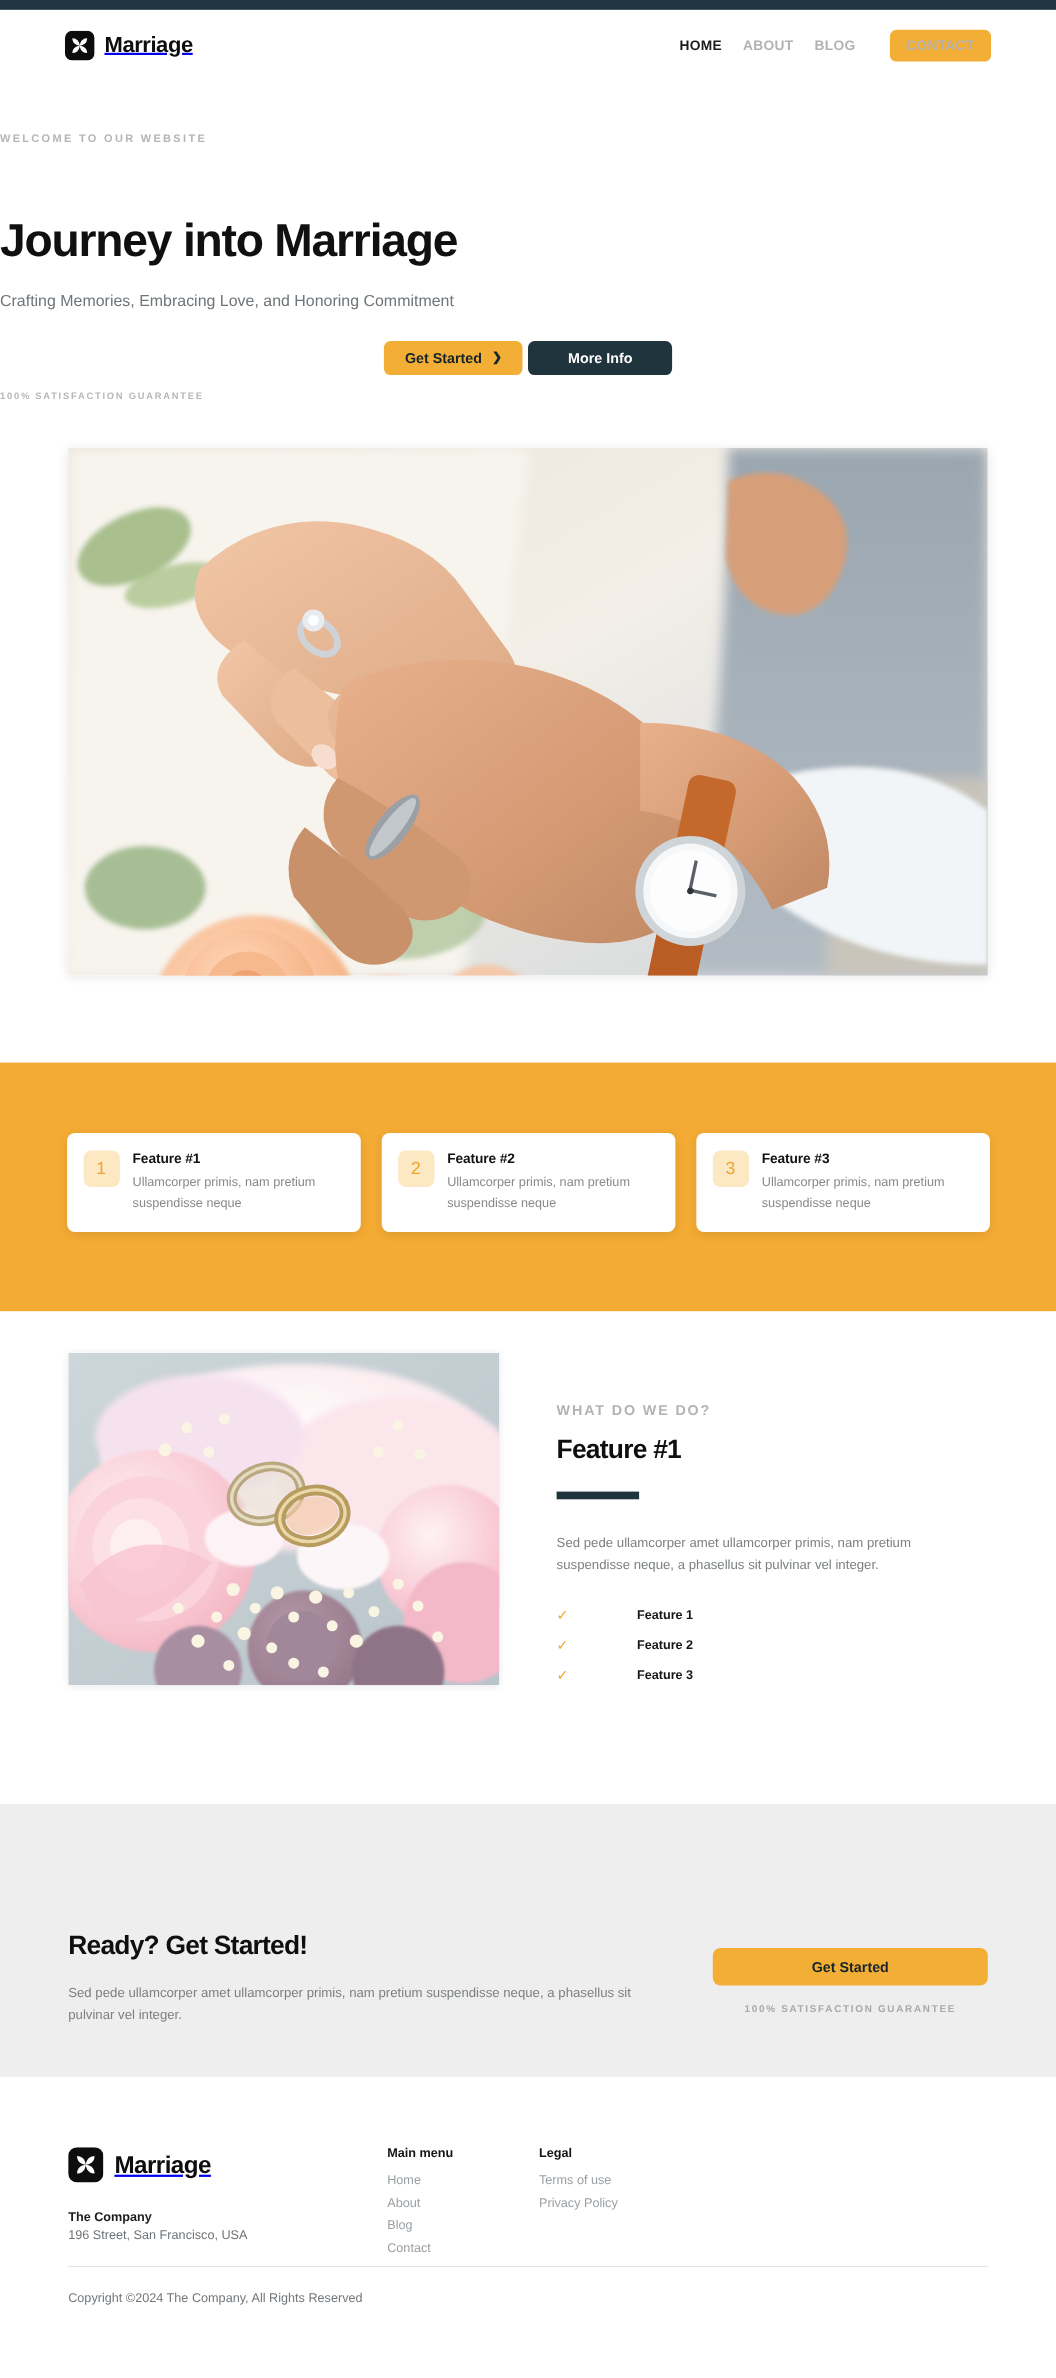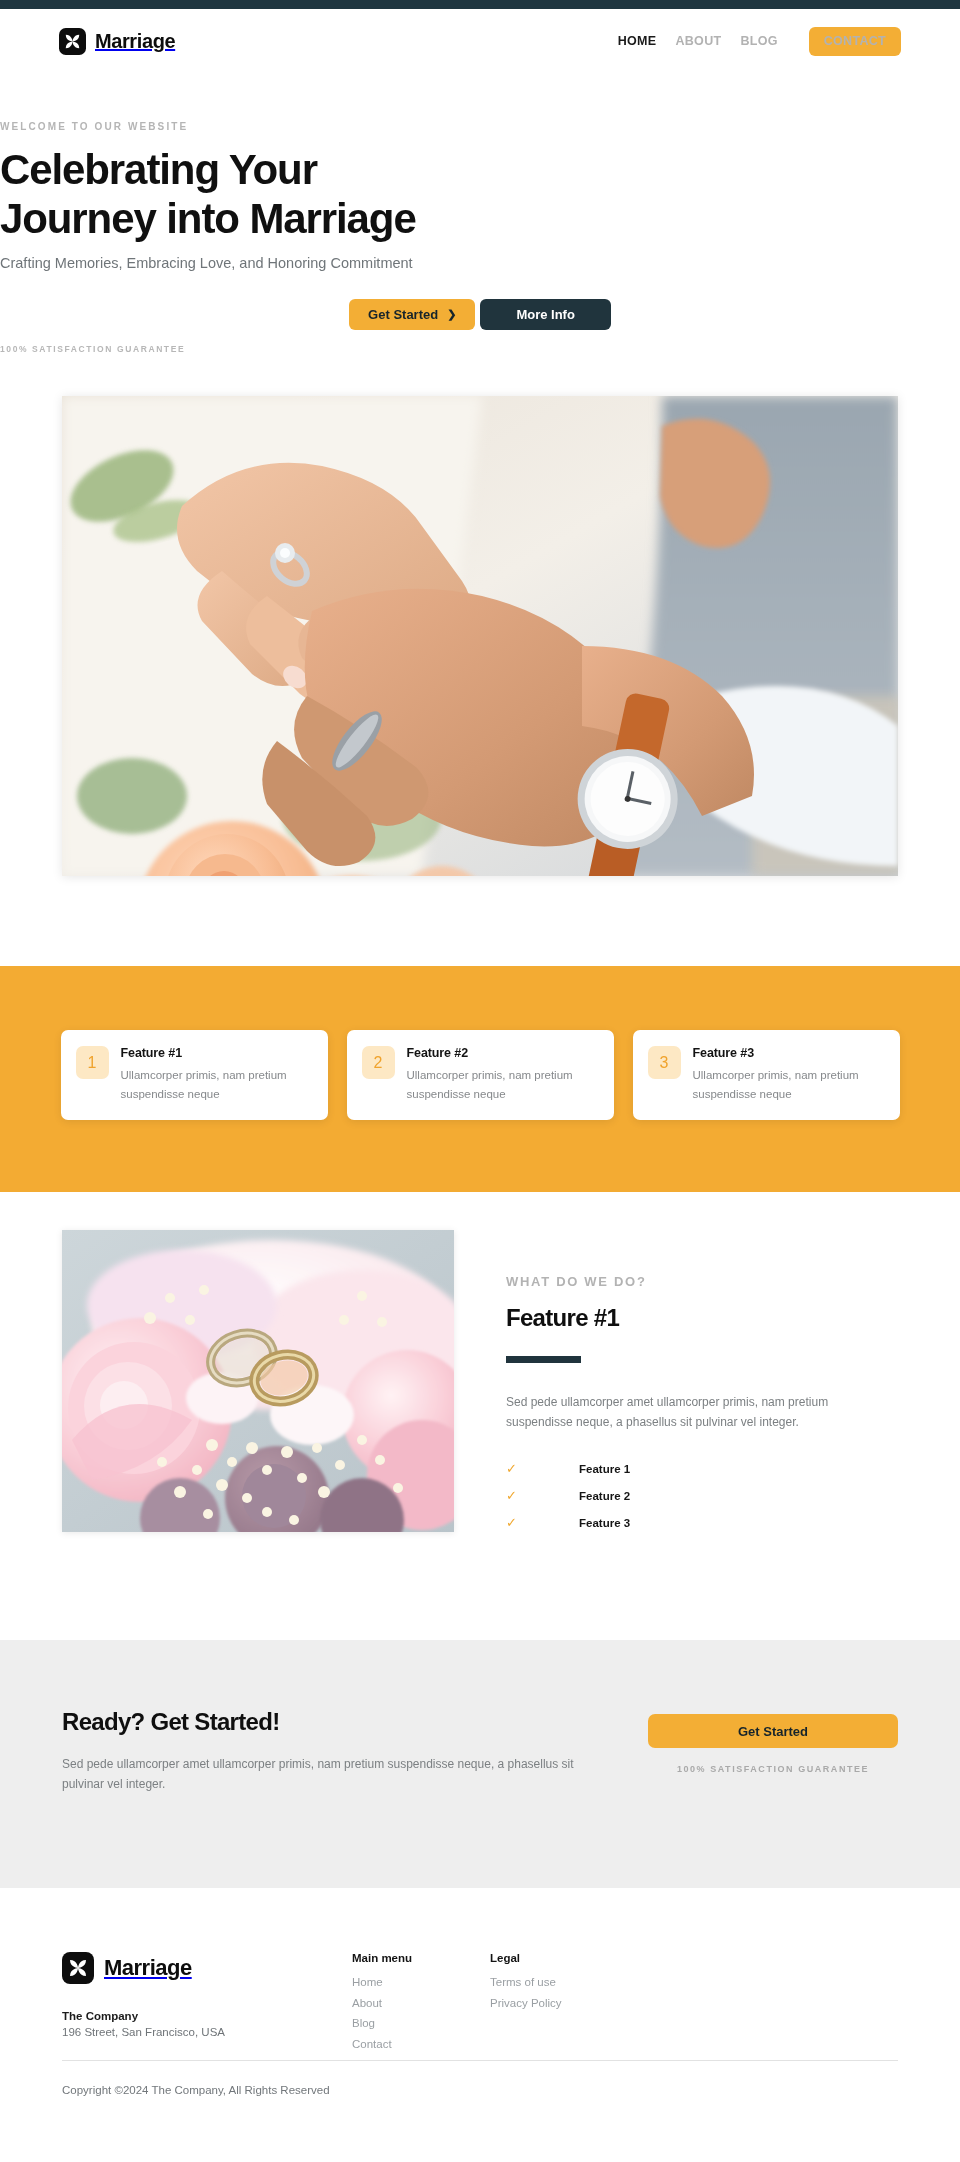--- a/index.html
+++ b/index.html
@@ -49,21 +49,21 @@
   .eyebrow {
     font-size: 10px; font-weight: 700; letter-spacing: 2.1px;
     color: #b5b5b5; text-transform: uppercase;
   }
   .hero h1 {
     margin-top: 14px;
     font-size: 42px; line-height: 1.16; font-weight: 800;
     color: #101010; letter-spacing: -1.1px;
   }
   .hero-sub {
-    margin-top: 12px; font-size: 14.5px; color: #6f7579; font-weight: 400;
+    margin-top: 23px; font-size: 14.5px; color: #6f7579; font-weight: 400;
   }
   .hero-buttons {
     margin-top: 28px; display: flex; justify-content: center; gap: 5px;
   }
   .btn-primary {
     background: #f3ae35; color: #16242b; font-size: 13px;
     height: 31px; padding: 0 19px; gap: 9px;
   }
   .btn-dark {
     background: #20343d; color: #ffffff; font-size: 13px;
@@ -141,21 +141,21 @@
     display: flex; align-items: center; gap: 17px; height: 20px;
     margin-bottom: 7px;
   }
   .check-ic { color: #f0a82f; font-size: 13px; line-height: 1; width: 11px; }
   .check-lbl { font-size: 11.5px; font-weight: 700; color: #161616; padding-left: 45px; }
 
   
   .cta {
     position: absolute; left: 0; top: 1640px; width: 960px; height: 248px;
     background: #eeeeee; padding: 68px 62px 0;
-    display: flex; align-items: flex-start;
+    display: flex; align-items: center;
   }
   .cta-left { flex: 1; }
   .cta h2 {
     font-size: 24px; font-weight: 800; color: #0f0f0f; letter-spacing: -.7px;
   }
   .cta-p {
     margin-top: 18px; font-size: 12px; line-height: 1.68; color: #7c8083;
     max-width: 548px;
   }
   .cta-right { width: 250px; padding-top: 6px; text-align: center; }
@@ -221,21 +221,21 @@
     <a class="active" href="#">HOME</a>
     <a href="#">ABOUT</a>
     <a href="#">BLOG</a>
     <a class="btn btn-contact" href="#">CONTACT</a>
   </nav>
 </header>
 
 <section class="hero">
   <div class="eyebrow">WELCOME TO OUR WEBSITE</div>
   <h1>
-    <span>Celebrating Your</span><br>
+    <br>
     <span>Journey into Marriage</span>
   </h1>
   <p class="hero-sub">Crafting Memories, Embracing Love, and Honoring Commitment</p>
   <div class="hero-buttons">
     <a class="btn btn-primary" href="#">
       <span>Get Started</span>
       <span class="arrow">❯</span>
     </a>
     <a class="btn btn-dark" href="#">More Info</a>
   </div>

